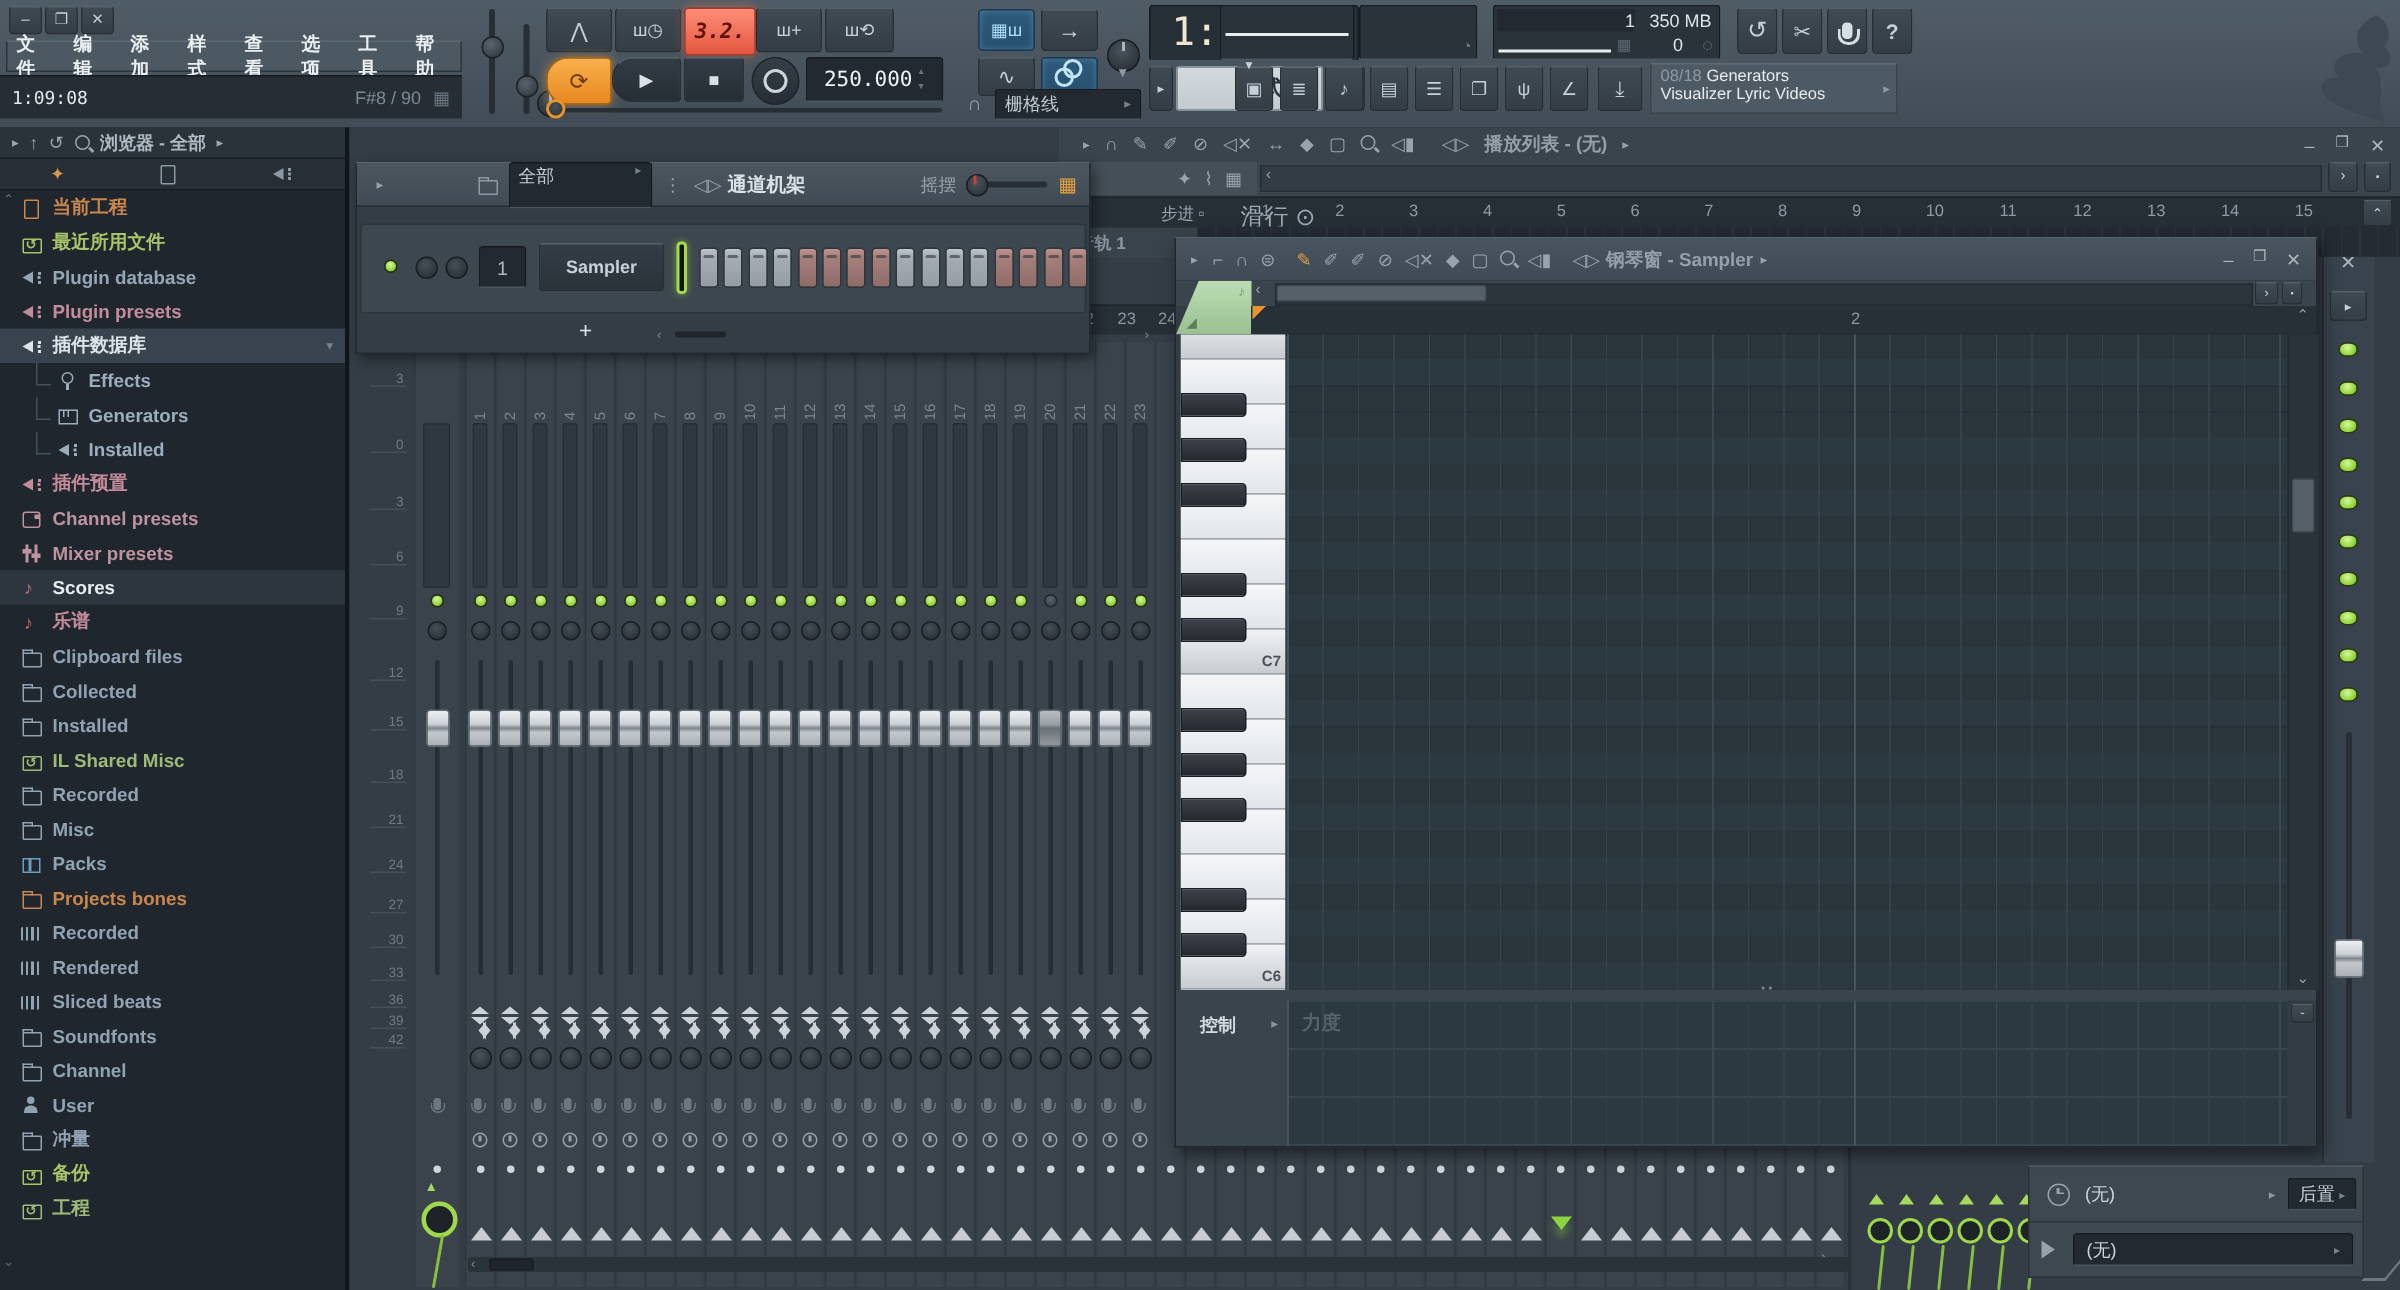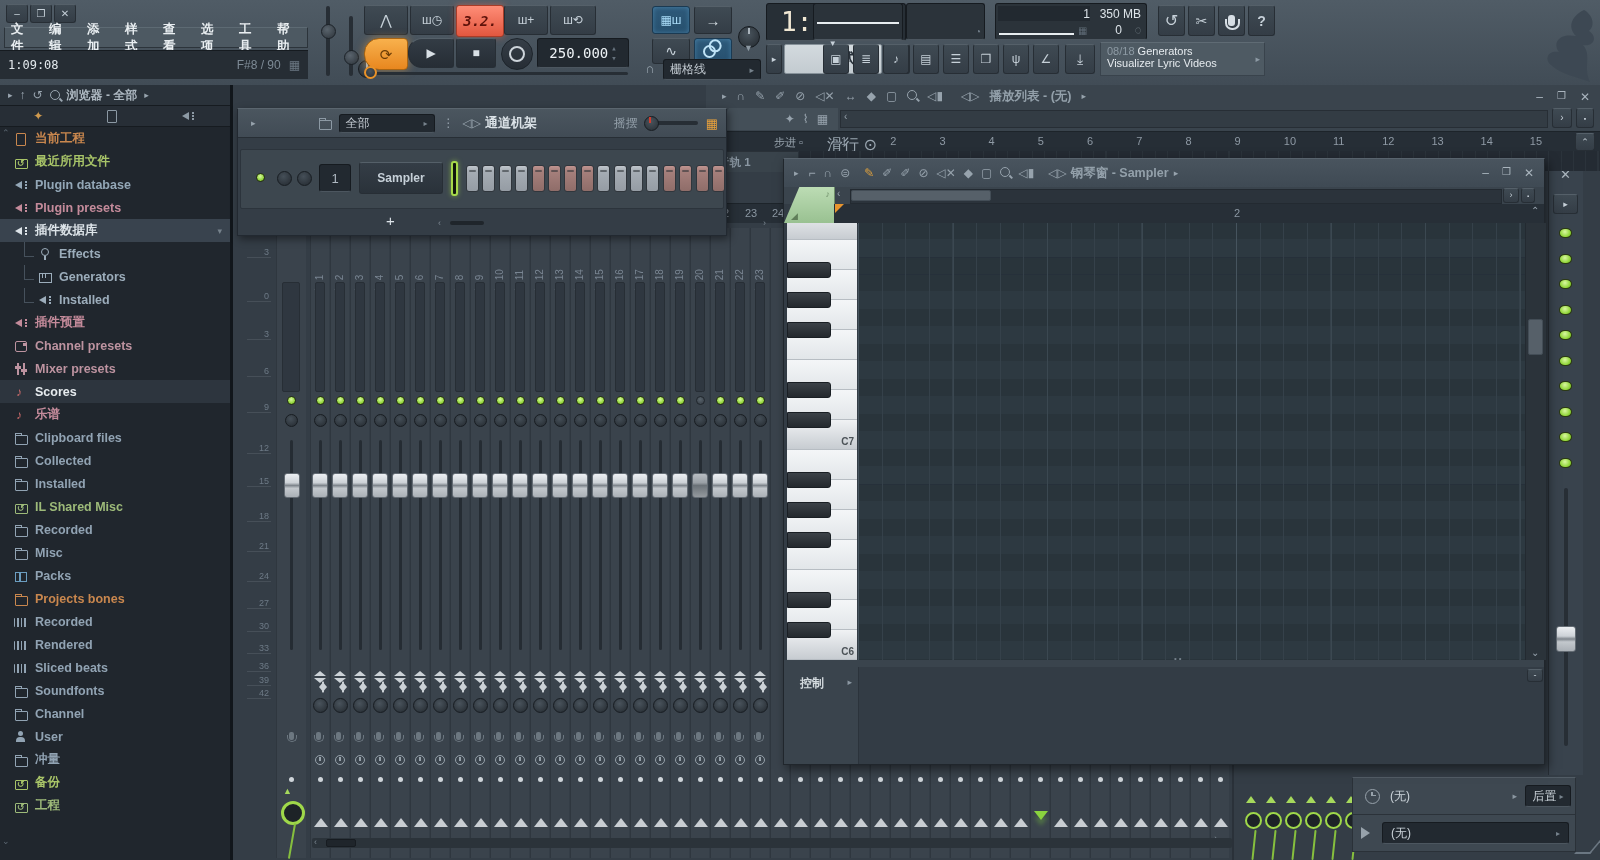--- a/index.html
+++ b/index.html
@@ -1071,21 +1071,21 @@
     <div style="position:absolute;left:0;top:66px;width:92px;height:20px;background:#39434b;border-top:1px solid #2a3138;">
       <span style="position:absolute;left:12px;top:3px;color:#8a97a2;font-weight:bold;font-size:11.5px;">音轨 1</span>
     </div>
     <div style="position:absolute;left:92px;top:66px;right:0;height:20px;background:#242b33;background-image:repeating-linear-gradient(90deg,#2b333b 0 1px,transparent 1px 12.3px);"></div>
   </div>
 
   <div id="rack" class="abs">
     <div id="rack-title">
       <span class="tico" style="margin-left:13px;font-size:9px;">▸</span>
       <span class="bi bi-folder" style="color:#8c99a4;margin-left:62px;"></span>
-      <div class="inset" style="width:96px;height:19px;display:flex;align-items:center;padding:0 6px;color:#c6cdd4;">
+      <div class="inset" style="width:96px;height:31px;display:flex;padding:0 6px;color:#c6cdd4;">
           <span>全部</span>
           <span style="margin-left:auto;font-size:8px;color:#77838d;">▸</span>
         </div>
       <span class="tico" style="margin-left:8px;">⋮</span>
       <span class="tico" style="margin-left:8px;">◁▷</span>
       <span style="margin-left:4px;color:#dbe2e7;font-weight:bold;font-size:13px;">通道机架</span>
       <span style="margin-left:auto;color:#97a3ad;">摇摆</span>
       <div style="width:52px;height:4px;background:#272e35;border-radius:2px;margin:0 8px 0 8px;position:relative;">
         <div style="position:absolute;left:-2px;top:-5px;width:13px;height:13px;border-radius:50%;background:radial-gradient(circle at 45% 35%,#4a545d,#272e34);border:1px solid #181d22;"></div>
         <div style="position:absolute;left:3px;top:-4px;width:2px;height:6px;background:#d23c2e;"></div>
@@ -1217,18 +1217,21 @@
     </div>
 
     <div style="position:absolute;left:0;top:501px;right:0;height:7px;background:#3a444d;">
       <span style="position:absolute;left:390px;top:-6px;color:#76828c;font-size:8px;letter-spacing:2px;">••</span>
     </div>
 
     <div style="position:absolute;left:0;top:508px;width:74px;height:97px;background:#3a444d;border-right:1px solid #2b333b;">
       <span style="position:absolute;left:16px;top:8px;color:#d3dade;font-weight:bold;">控制</span>
       <span style="position:absolute;right:6px;top:10px;color:#8b97a2;font-size:9px;">▸</span>
     </div>
+    <div id="pr-ctrl-grid">
+      <span style="position:absolute;left:10px;top:6px;color:#55626c;font-weight:bold;font-size:13px;">力度</span>
+    </div>
     <div class="btn abs" style="left:743px;top:510px;width:16px;height:13px;">
         <span class="gly" style="font-size:9px;">-</span>
       </div>
   </div>
 
 </div>
 
 </body></html>

